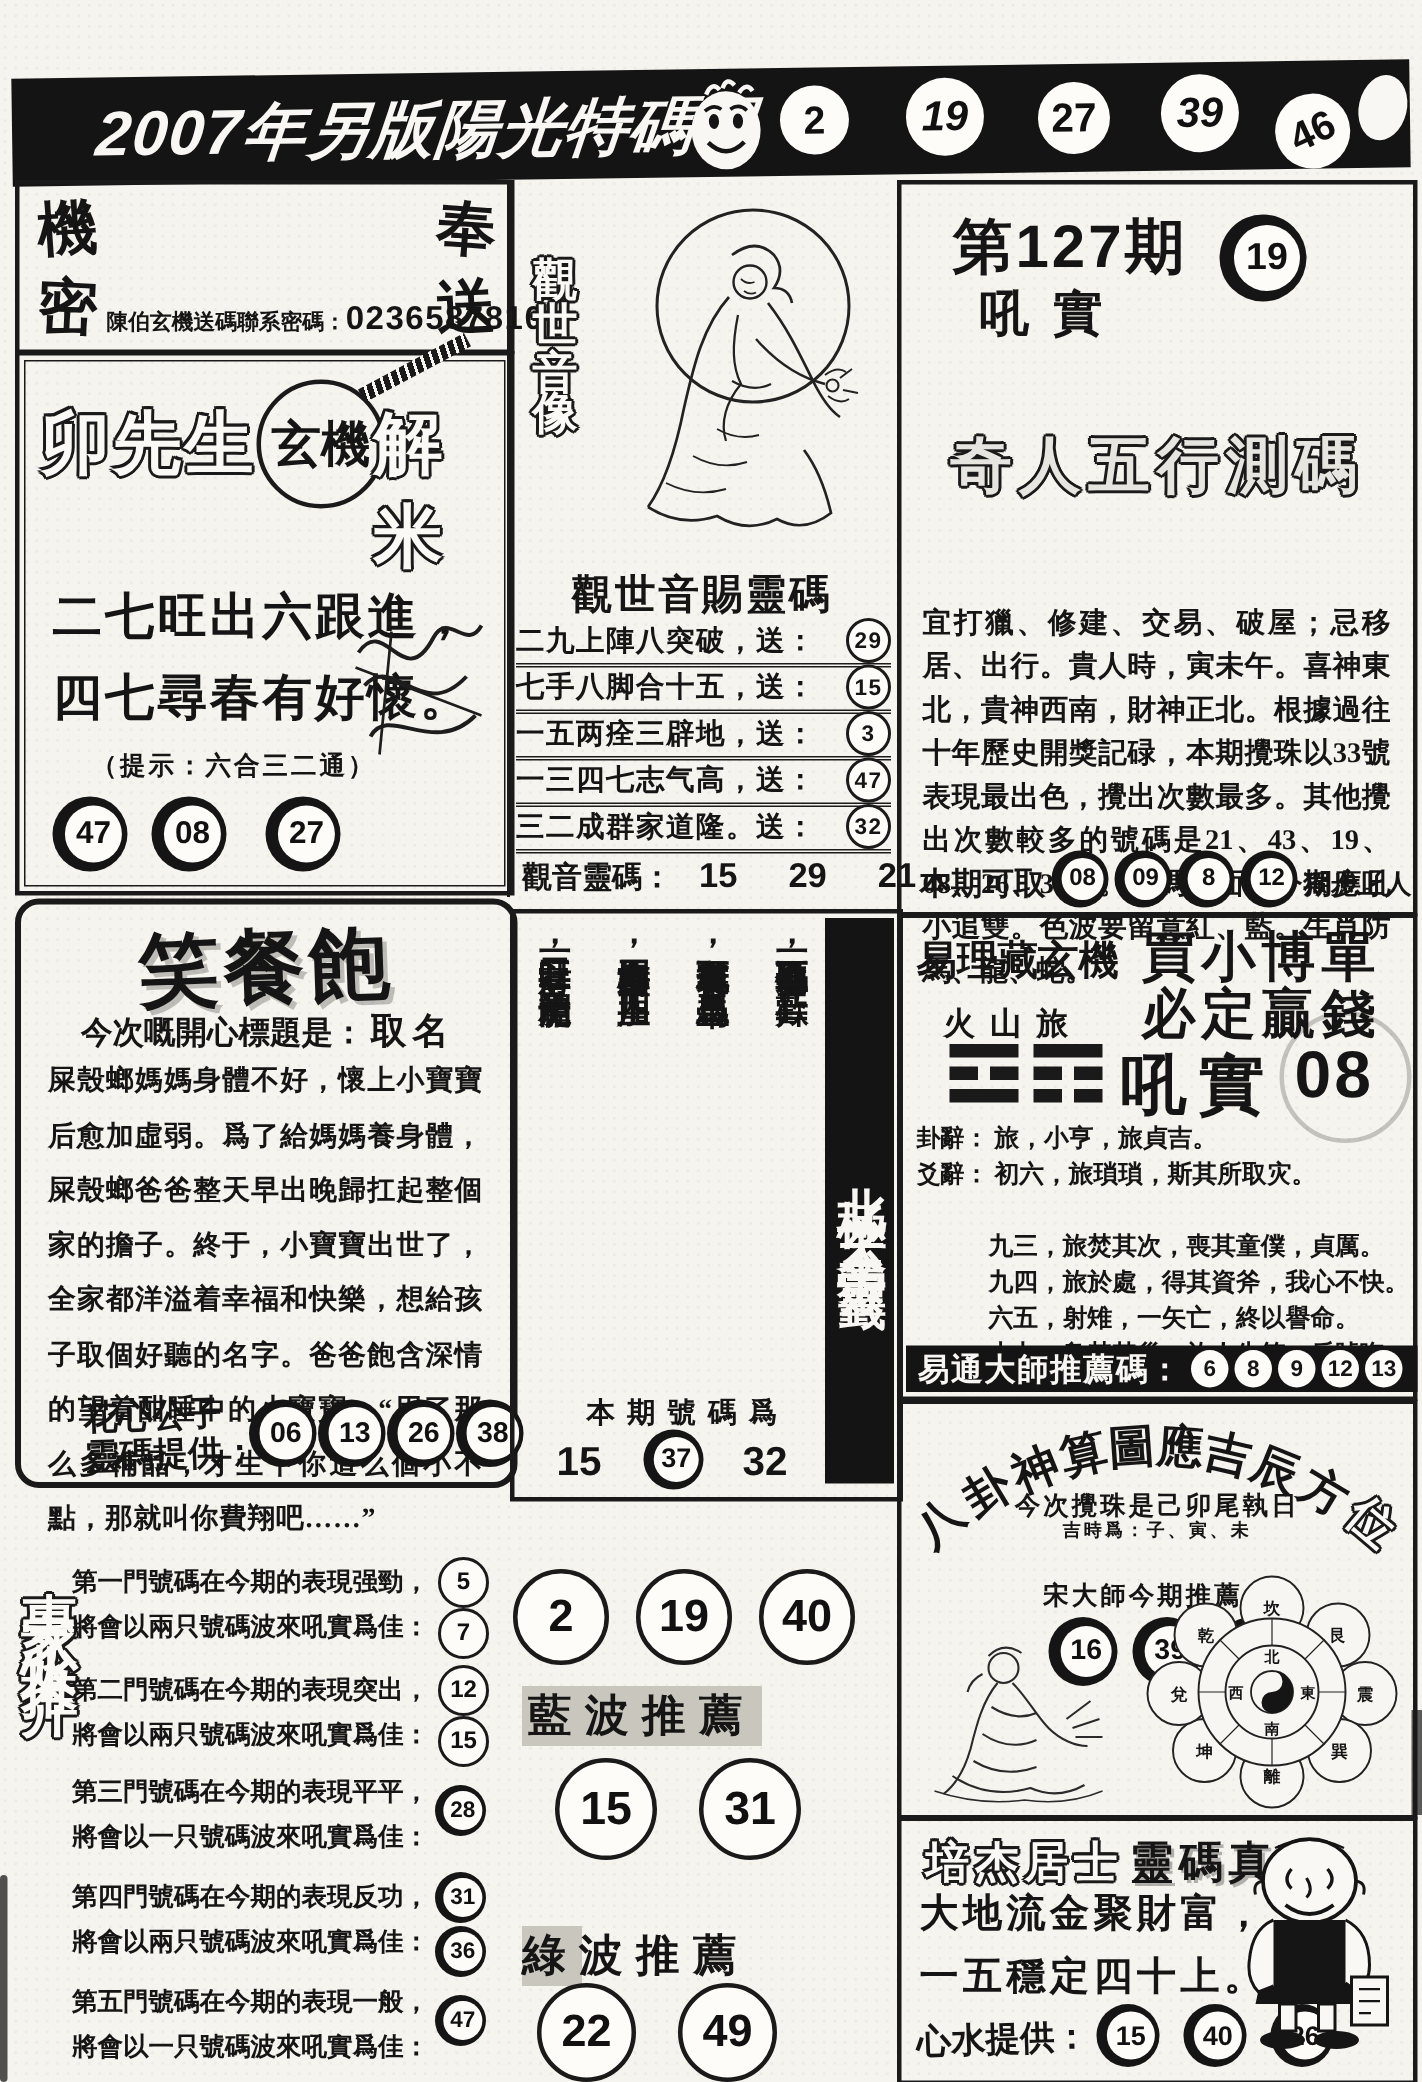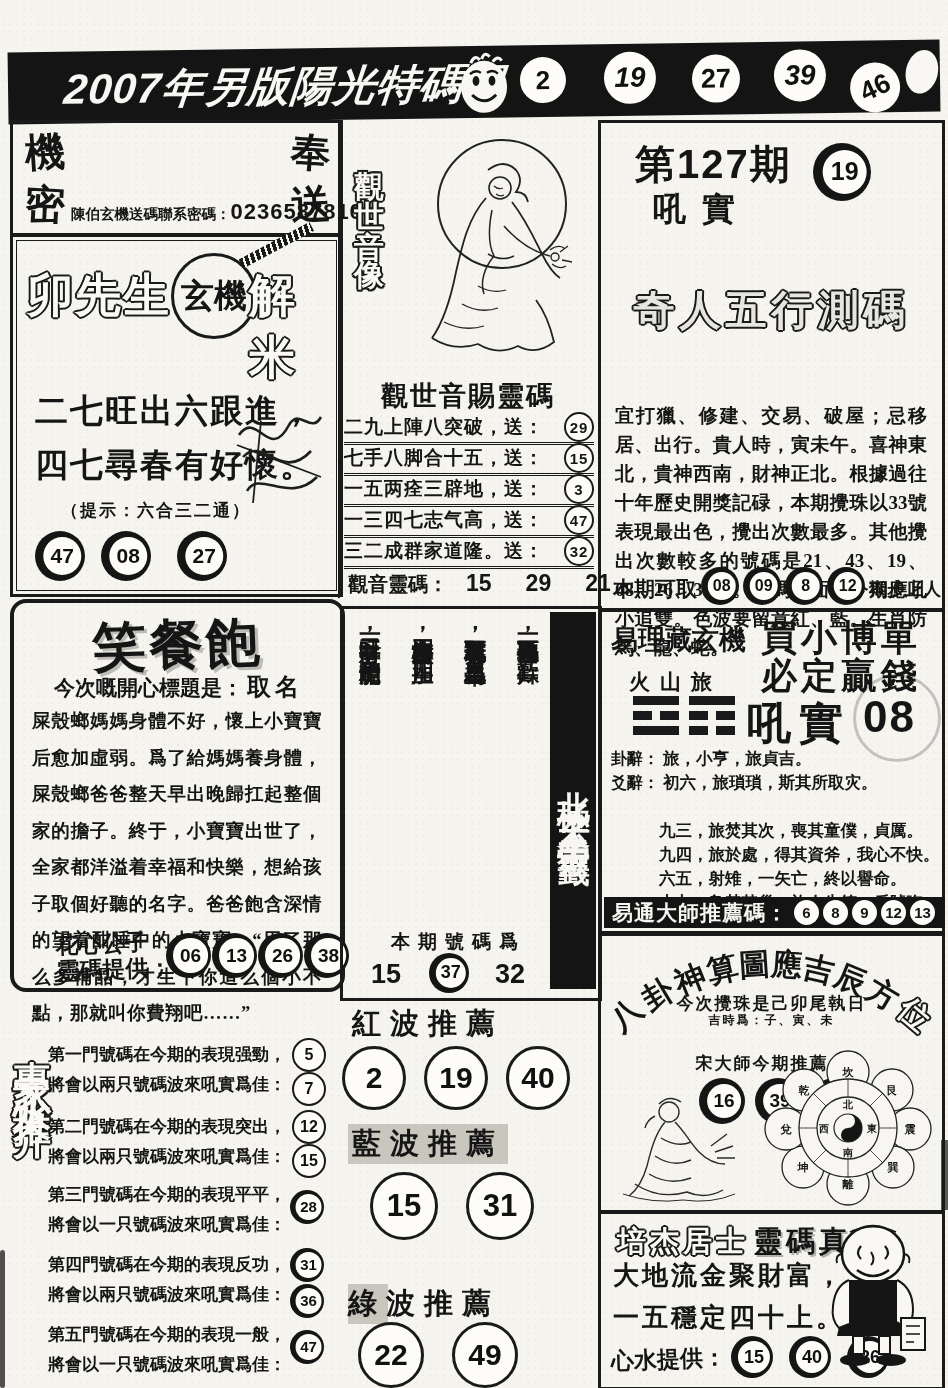--- a/index.html
+++ b/index.html
@@ -238,21 +238,20 @@
       <div class="vt song" style="font-size:22px;font-weight:700;">二三旺財一二富，龍虎子相鬥</div>
     </div>
     <div class="abs song b9" style="left:48px;top:320px;font-size:19px;letter-spacing:8px;">本期號碼爲</div>
     <div class="abs hei b9" style="left:28px;top:350px;font-size:27px;">15</div>
     <div class="bb" style="left:86px;top:344px;width:40px;height:40px;">
       <i style="font-size:18px;">37</i>
       </div>
     <div class="abs hei b9" style="left:152px;top:350px;font-size:27px;">32</div>
   </div>
 
-  <div class="wavelabel" style="left:352px;top:1004px;">紅波推薦</div>
   <div class="rb" style="left:342px;top:1046px;width:58px;height:58px;font-size:30px;">
     <span>2</span>
     </div>
   <div class="rb" style="left:424px;top:1046px;width:58px;height:58px;font-size:30px;">
     <span>19</span>
     </div>
   <div class="rb" style="left:506px;top:1046px;width:58px;height:58px;font-size:30px;">
     <span>40</span>
     </div>
 

